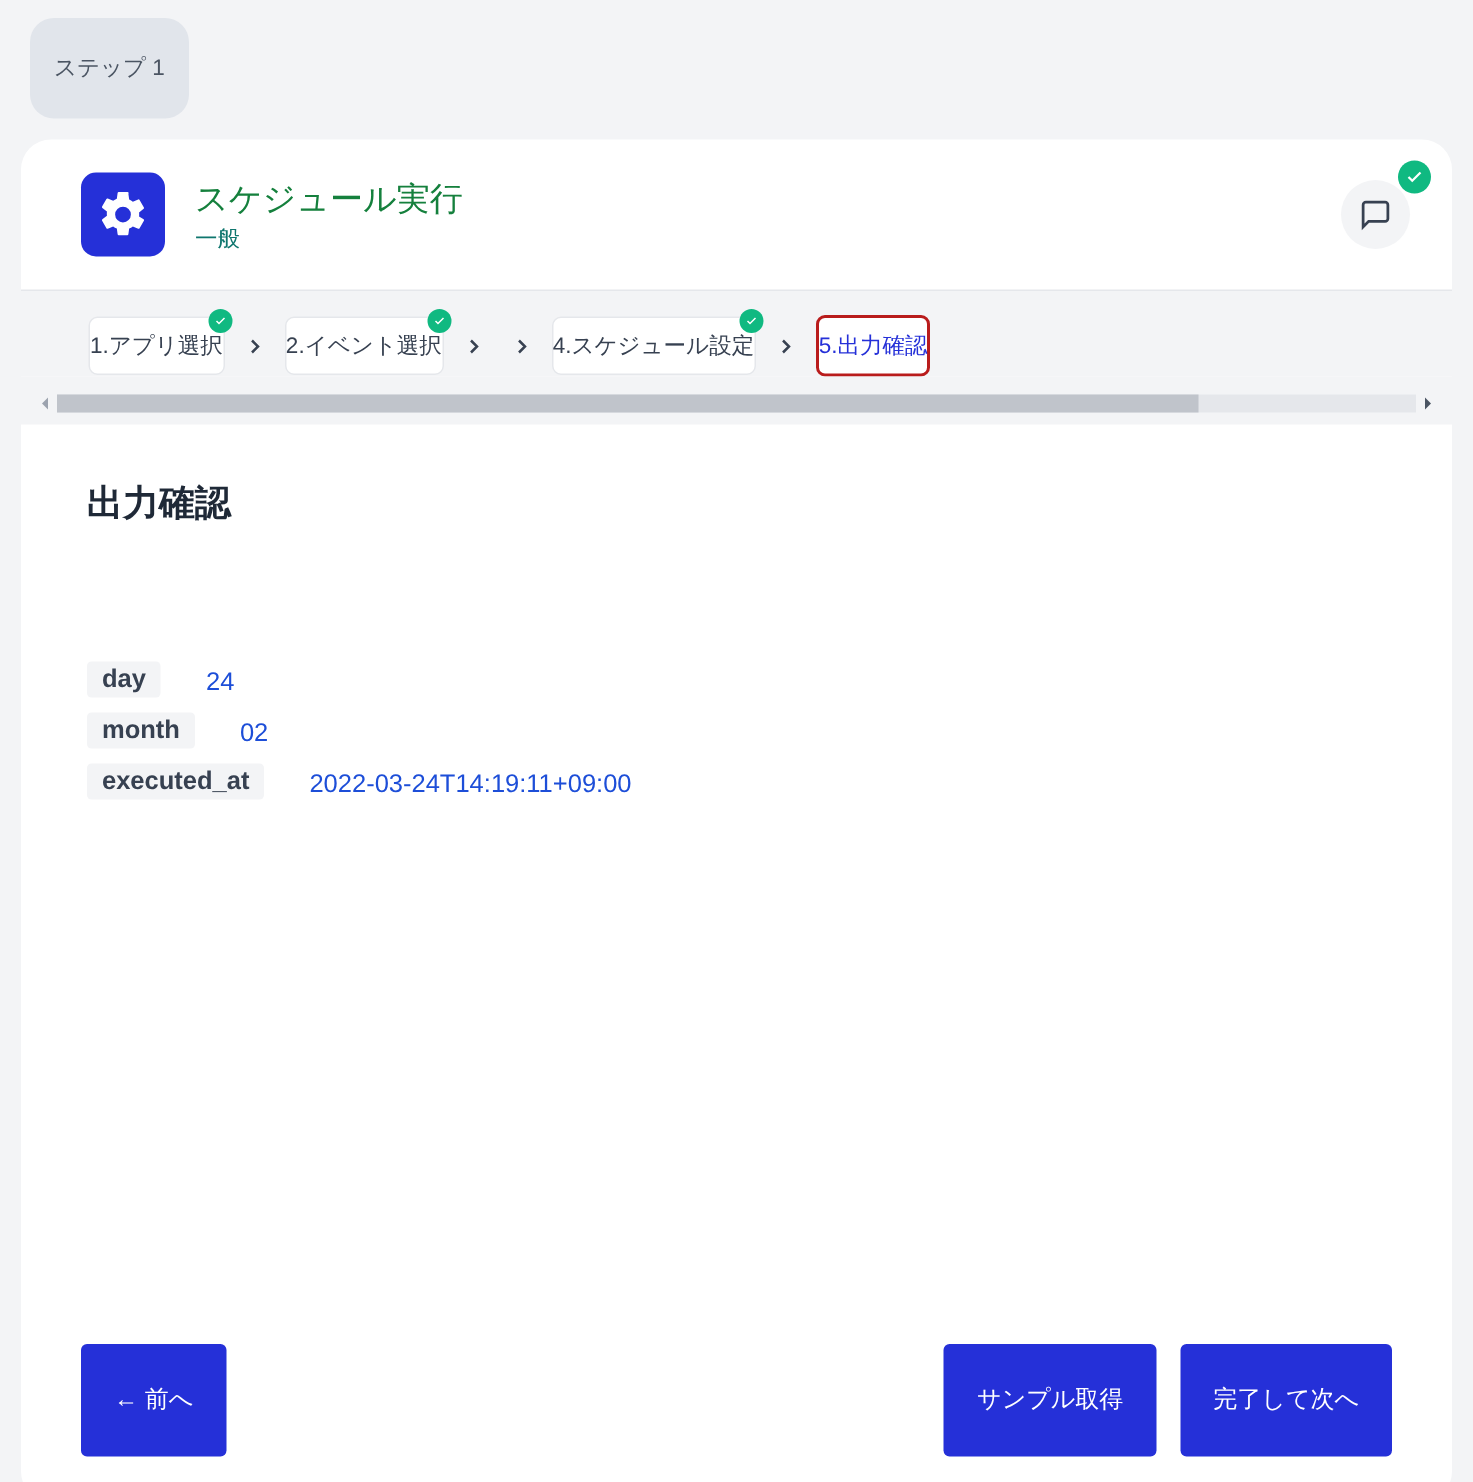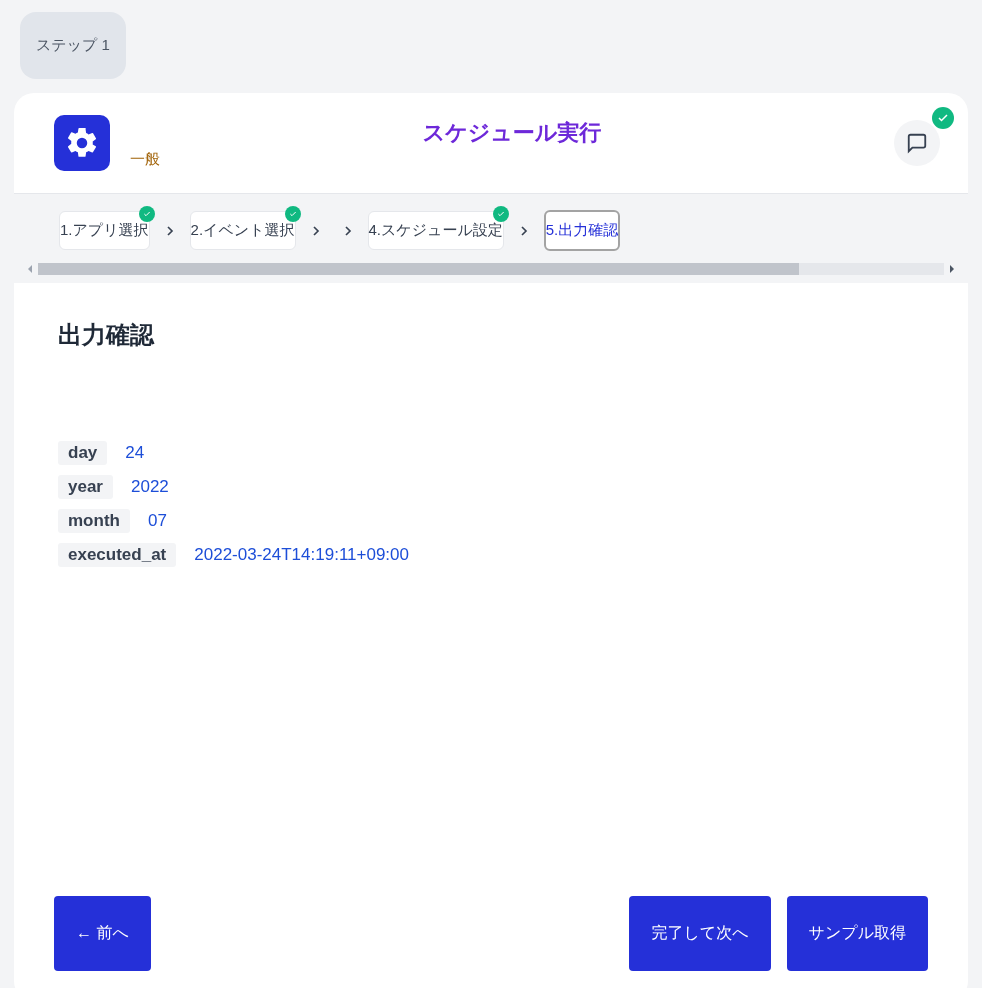--- a/index.html
+++ b/index.html
@@ -40,22 +40,22 @@
       height: 56px;
       background: #2530d8;
       border-radius: 10px;
       display: flex;
       align-items: center;
       justify-content: center;
       flex-shrink: 0;
     }
     .app-icon svg { width: 36px; height: 36px; fill: #fff; }
     .header-text { margin-left: 20px; flex: 1; }
-    .app-title { font-size: 22px; font-weight: 700; color: #6d28d9; text-align: center; }
-    .app-subtitle { font-size: 15px; color: #a16207; margin-top: 2px; }
+    .app-title { font-size: 22px; font-weight: 400; color: #15803d; }
+    .app-subtitle { font-size: 15px; color: #0f766e; margin-top: 2px; }
     .comment-btn {
       width: 46px; height: 46px;
       background: #f3f4f6;
       border-radius: 50%;
       display: flex; align-items: center; justify-content: center;
       cursor: pointer;
       border: none;
     }
     .comment-btn svg { width: 22px; height: 22px; stroke: #374151; fill: none; stroke-width: 2; }
     .check-badge {
@@ -80,21 +80,21 @@
       border-radius: 6px;
       padding: 9px 0;
       font-size: 15px;
       color: #374151;
       position: relative;
       display: inline-flex;
       align-items: center;
       cursor: pointer;
     }
     .step-chip.active {
-      border: 2px solid #a3a3a3;
+      border: 2px solid #b91c1c;
       color: #2530d8;
       font-weight: 500;
     }
     .step-chip .mini-check {
       position: absolute;
       top: -6px; right: -6px;
       width: 16px; height: 16px;
       background: #10b981;
       border-radius: 50%;
       display: flex; align-items: center; justify-content: center;
@@ -116,21 +116,21 @@
       padding: 36px 44px 24px 44px;
       overflow-y: auto;
     }
     .section-title {
       font-size: 24px;
       font-weight: 700;
       color: #1f2937;
       margin-bottom: 90px;
     }
     .kv-list { display: flex; flex-direction: column; gap: 10px; font-size: 17px; }
-    .kv-row { display: flex; align-items: center; gap: 18px; }
+    .kv-row { display: flex; align-items: flex-end; gap: 30px; }
     .kv-key {
       background: #f3f4f6;
       color: #374151;
       font-weight: 700;
       padding: 2px 10px;
       border-radius: 3px;
     }
     .kv-val { color: #1d4ed8; }
     .footer {
       display: flex;
@@ -253,36 +253,32 @@
   </div>
 
   <div class="content">
     <h2 class="section-title">出力確認</h2>
     <div class="kv-list" id="kv-list">
         <div class="kv-row">
           <span class="kv-key">day</span>
           <span class="kv-val">24</span>
         </div>
         <div class="kv-row">
-          <span class="kv-key">year</span>
-          <span class="kv-val">2022</span>
-        </div>
-        <div class="kv-row">
           <span class="kv-key">month</span>
-          <span class="kv-val">07</span>
+          <span class="kv-val">02</span>
         </div>
         <div class="kv-row">
           <span class="kv-key">executed_at</span>
           <span class="kv-val">2022-03-24T14:19:11+09:00</span>
         </div>
       </div>
   </div>
 
   <div class="footer">
     <button class="btn">← 前へ</button>
     <div class="spacer"></div>
+    <button class="btn">サンプル取得</button>
     <button class="btn">完了して次へ</button>
-    <button class="btn">サンプル取得</button>
   </div>
 </div>
 
 
 
 
 </body></html>

